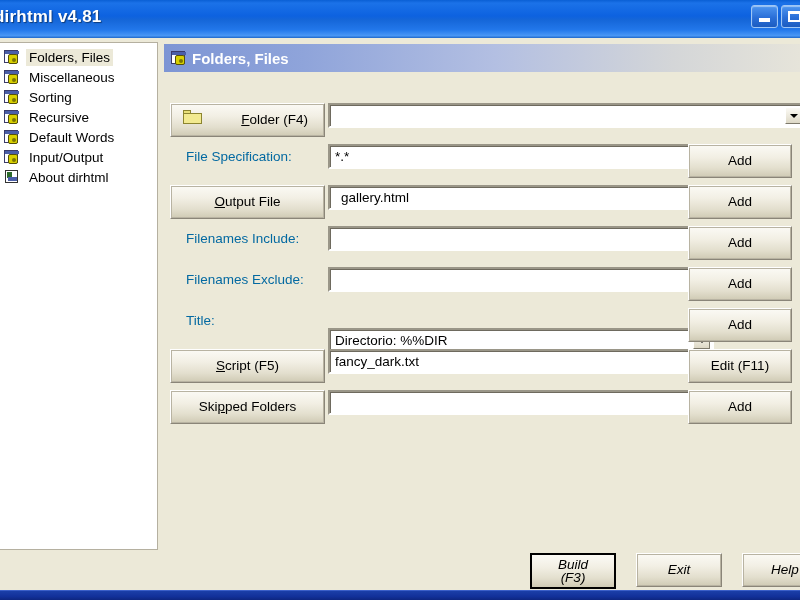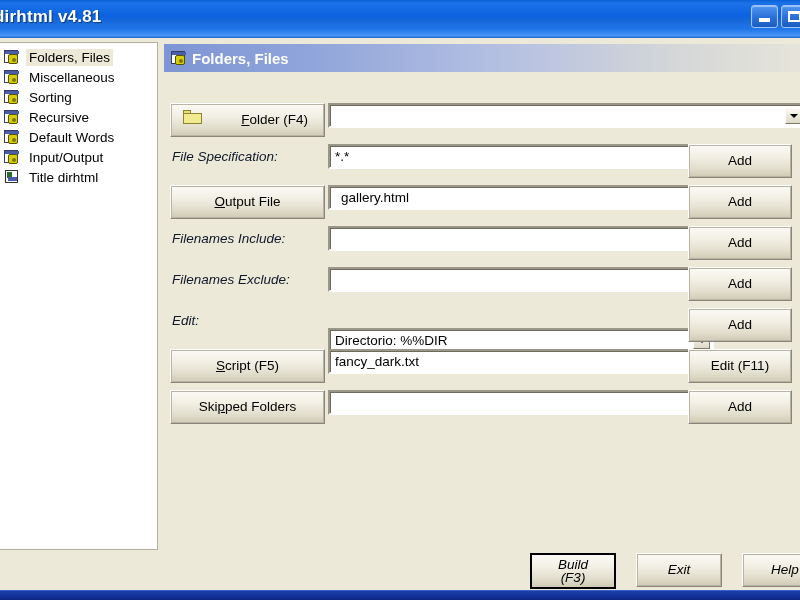--- a/index.html
+++ b/index.html
@@ -223,25 +223,24 @@
   }
   .folder-glyph .body {
     position: absolute; left: 0; top: 3px;
     width: 19px; height: 11px;
     background: #f2ea90;
     border: 1px solid #8c8530;
   }
 
   .lbl-text {
     position: absolute;
-    left: 12px; top: 8px;
+    left: 26px; top: 8px;
     font-size: 13.5px;
-    color: #0f172a;
+    color: #0369a1;
     white-space: nowrap;
-    font-style: italic;
   }
 
   .combo {
     position: absolute;
     top: 3px;
     height: 25px;
     background: #ffffff;
     border: 2px solid;
     border-color: #9a9688 #ffffff #ffffff #9a9688;
     box-shadow: inset 1px 1px 0 #6e6a5e;
@@ -365,21 +364,21 @@
         <span class="side-icon">
           <span class="ic-win"></span>
           <span class="ic-gear"></span>
         </span>
         <span class="side-label">Input/Output</span>
       </div>
       <div class="side-item">
         <span class="side-icon">
           <span class="ic-about"></span>
         </span>
-        <span class="side-label">Title dirhtml</span>
+        <span class="side-label">About dirhtml</span>
       </div>
     </div>
 
   <div class="main">
     <div class="panel-header">
       <span class="panel-header-icon">
         <span class="ic-win"></span>
           <span class="ic-gear"></span>
       </span>
       <span class="panel-header-title">Folders, Files</span>
@@ -435,21 +434,21 @@
           <div class="lbl-text">Filenames Exclude:</div>
           <div class="combo" style="left: 168px; width: 386px;">
             <span class="combo-value"></span>
             <span class="combo-arrow"></span>
           </div>
           <div class="btn side-btn">
             <span class="btn-label">Add</span>
           </div>
         </div>
         <div class="row">
-          <div class="lbl-text">Edit:</div>
+          <div class="lbl-text">Title:</div>
           <div class="combo" style="left: 168px; width: 386px; margin-top: 20px;">
             <span class="combo-value">Directorio: %%DIR</span>
             <span class="combo-arrow"></span>
           </div>
           <div class="btn side-btn">
             <span class="btn-label">Add</span>
           </div>
         </div>
         <div class="row">
           <div class="btn lbl-btn">

